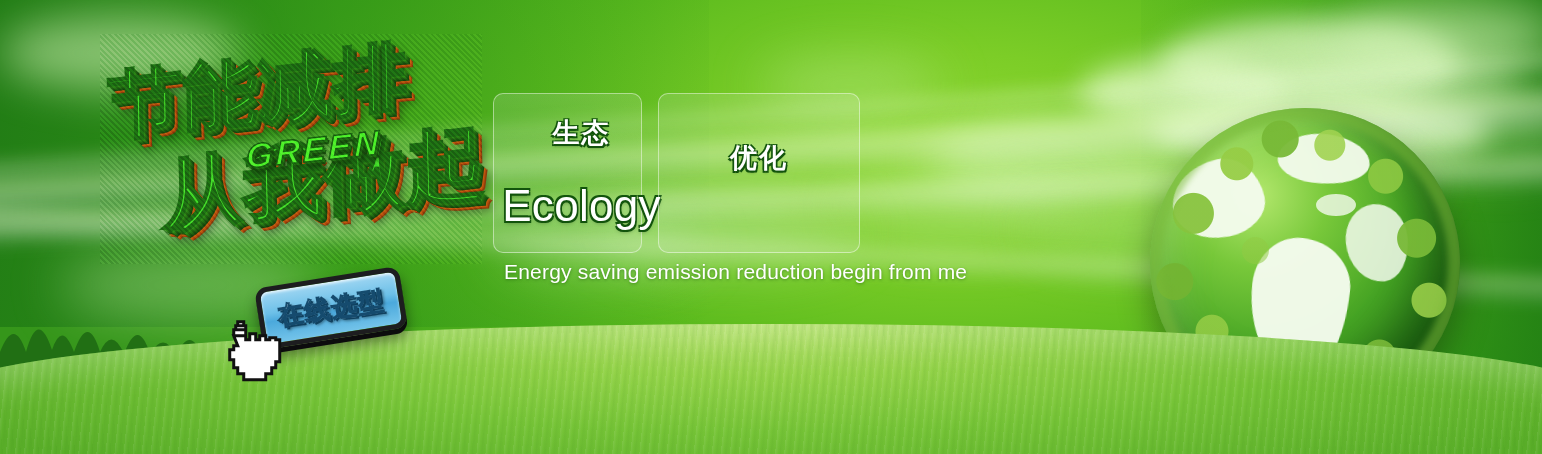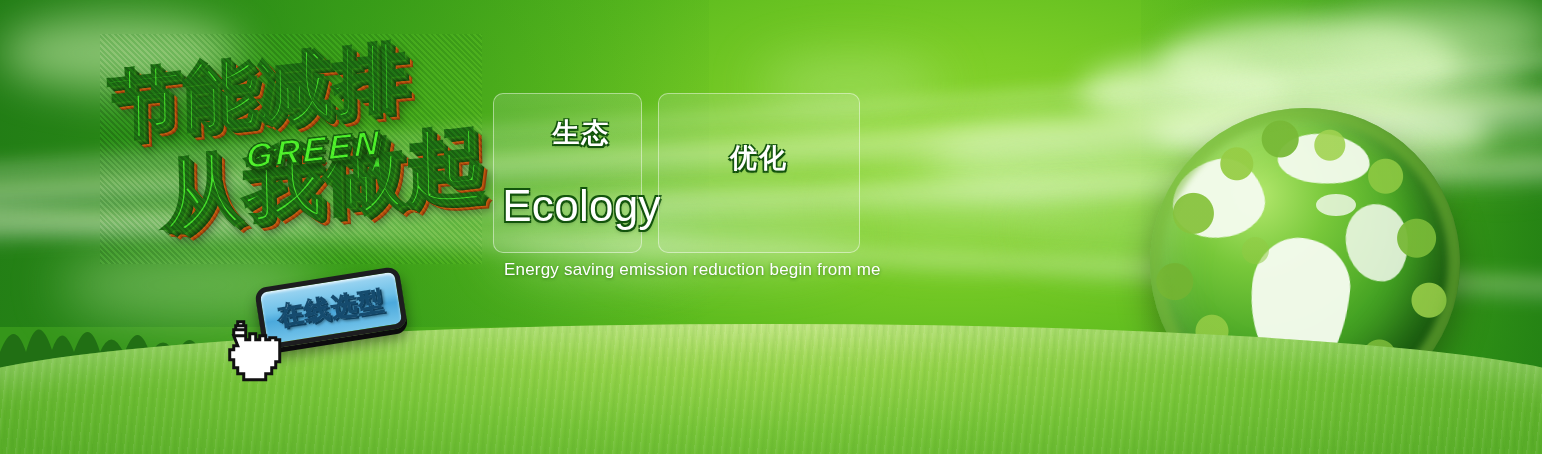--- a/index.html
+++ b/index.html
@@ -228,21 +228,21 @@
     text-shadow:
       -1.6px -1.6px 0 #12540c, 1.6px -1.6px 0 #12540c,
       -1.6px  1.6px 0 #12540c, 1.6px  1.6px 0 #12540c,
       0 2px 4px rgba(0,0,0,.35);
     letter-spacing:.3px;
     white-space:nowrap;
   }
 
   .subtitle{
     position:absolute;left:504px;top:260px;
-    font-size:17px;color:#ffffff;
+    font-size:21px;color:#ffffff;
     text-shadow:0 1px 3px rgba(30,90,15,.55);
     letter-spacing:.2px;
     white-space:nowrap;
   }
 </style>
 </head>
 <body>
 
 <div id="banner">
 

